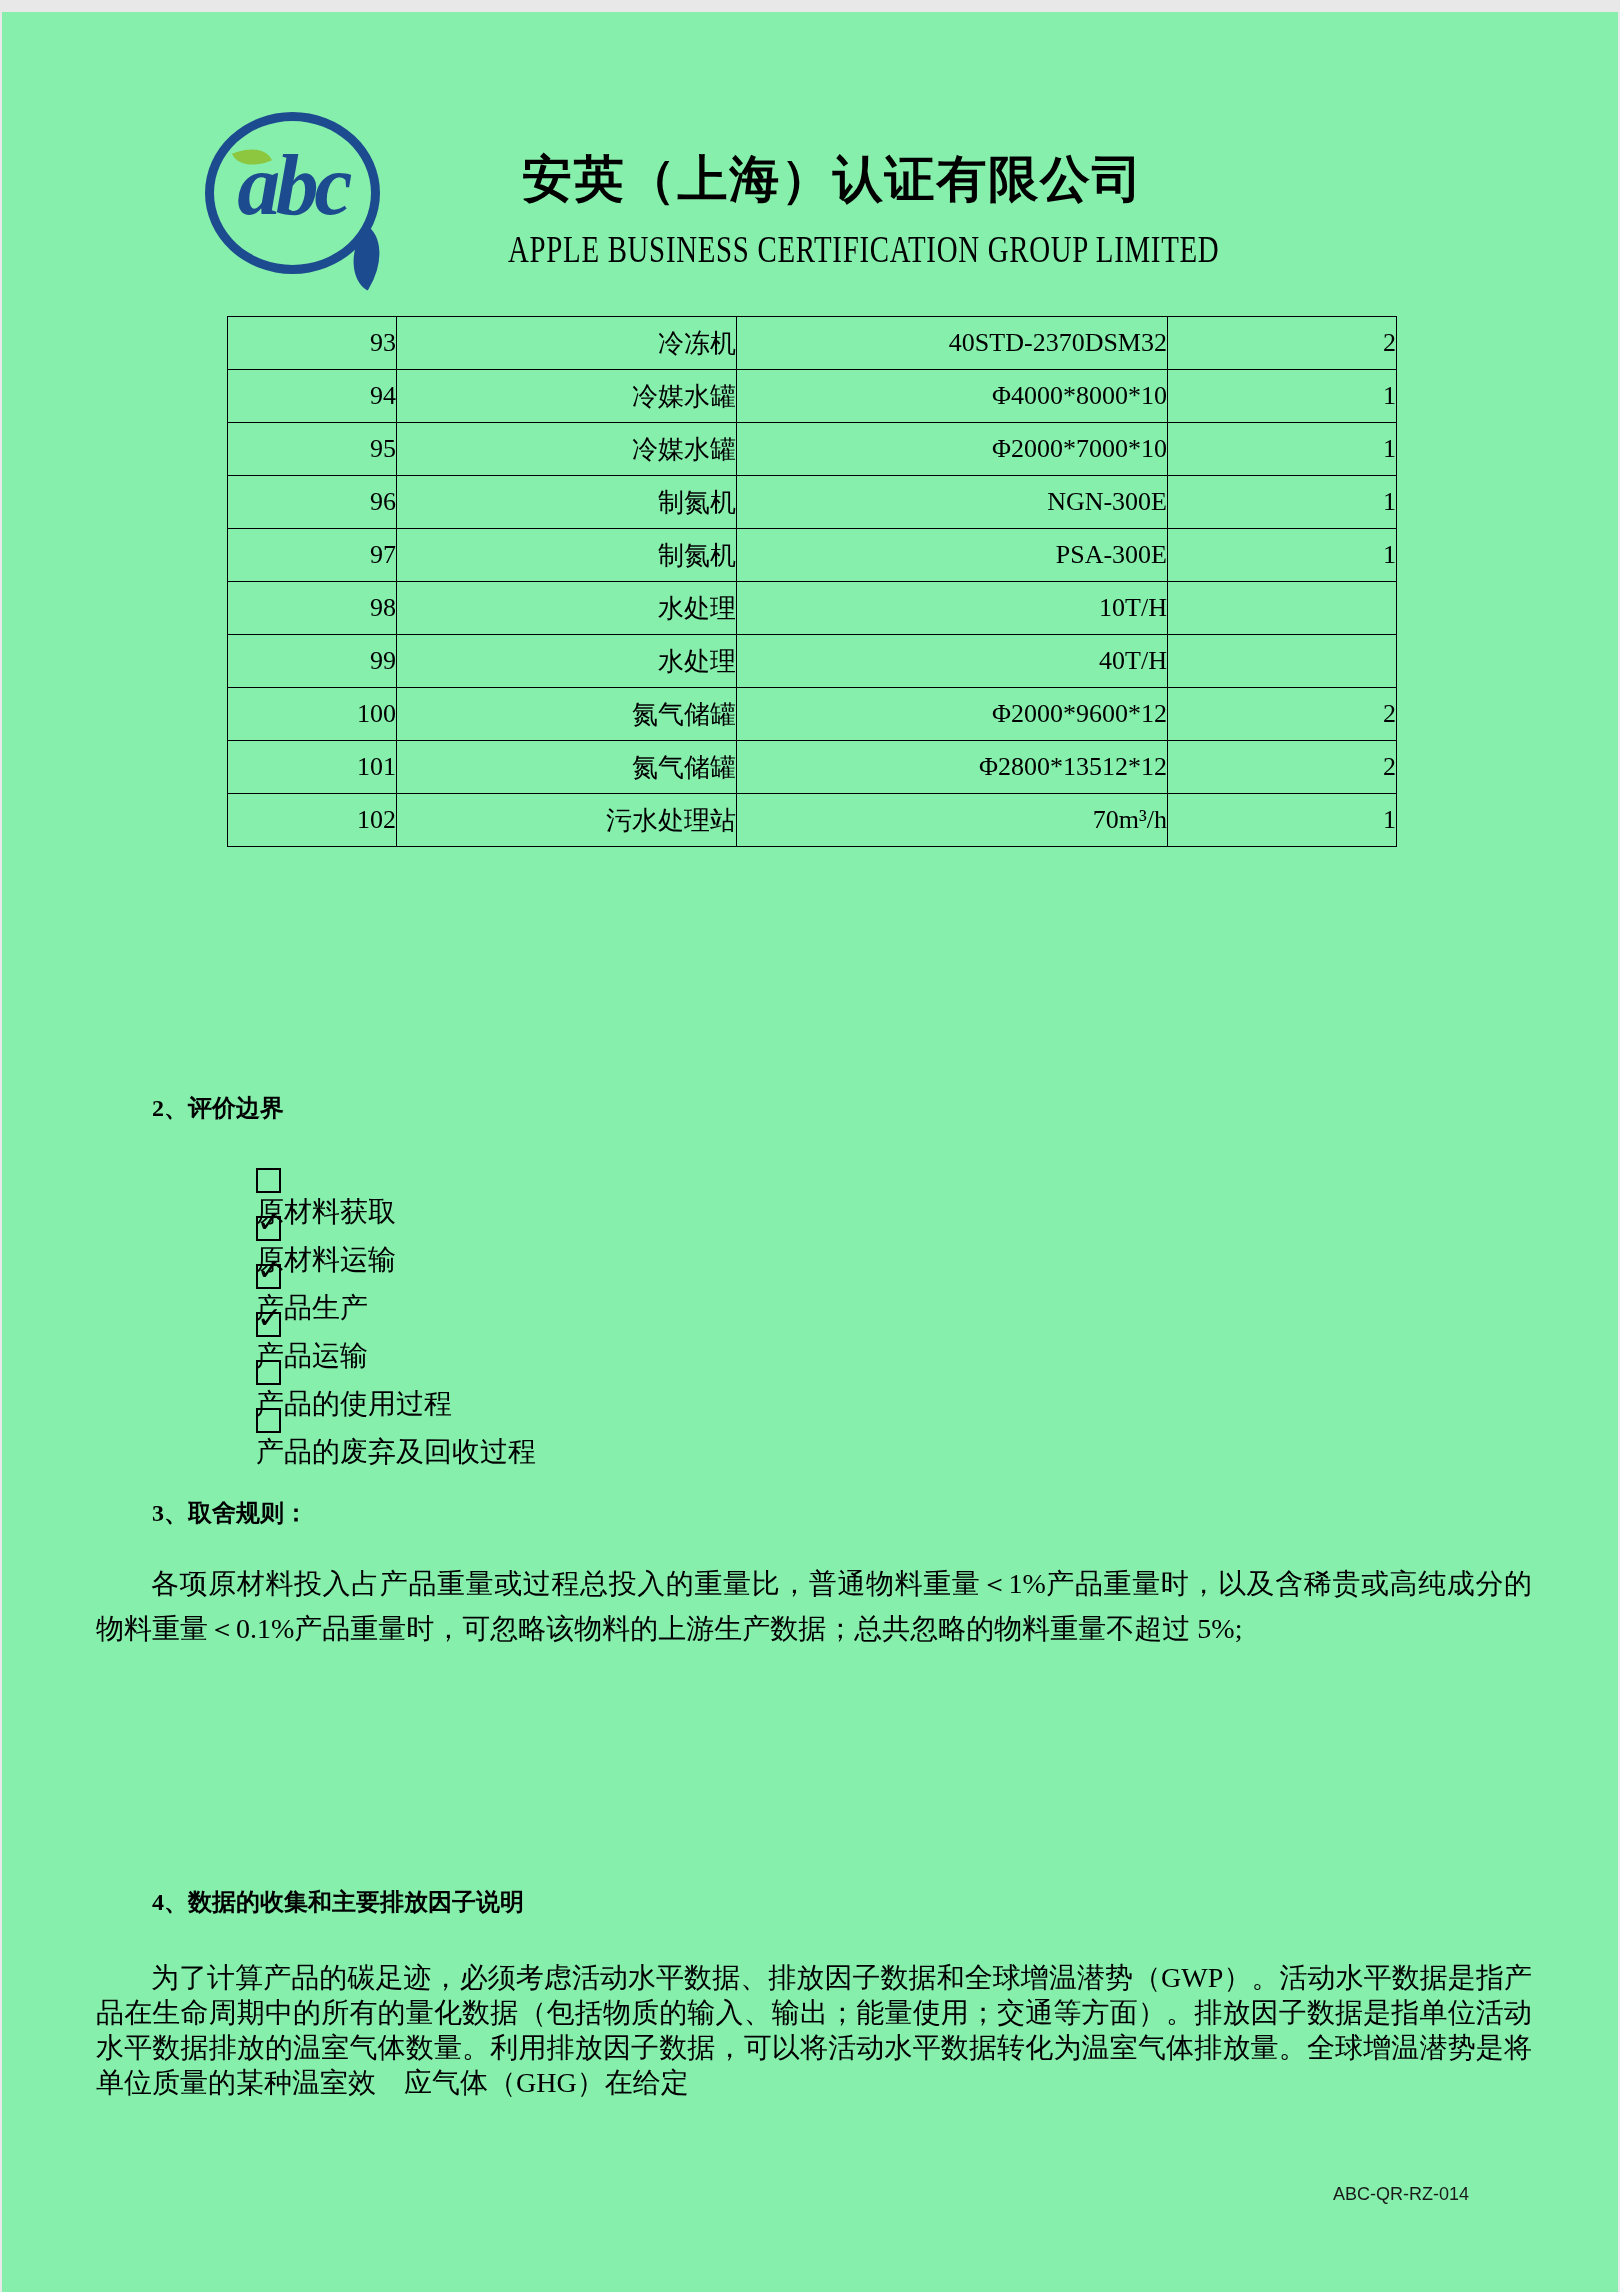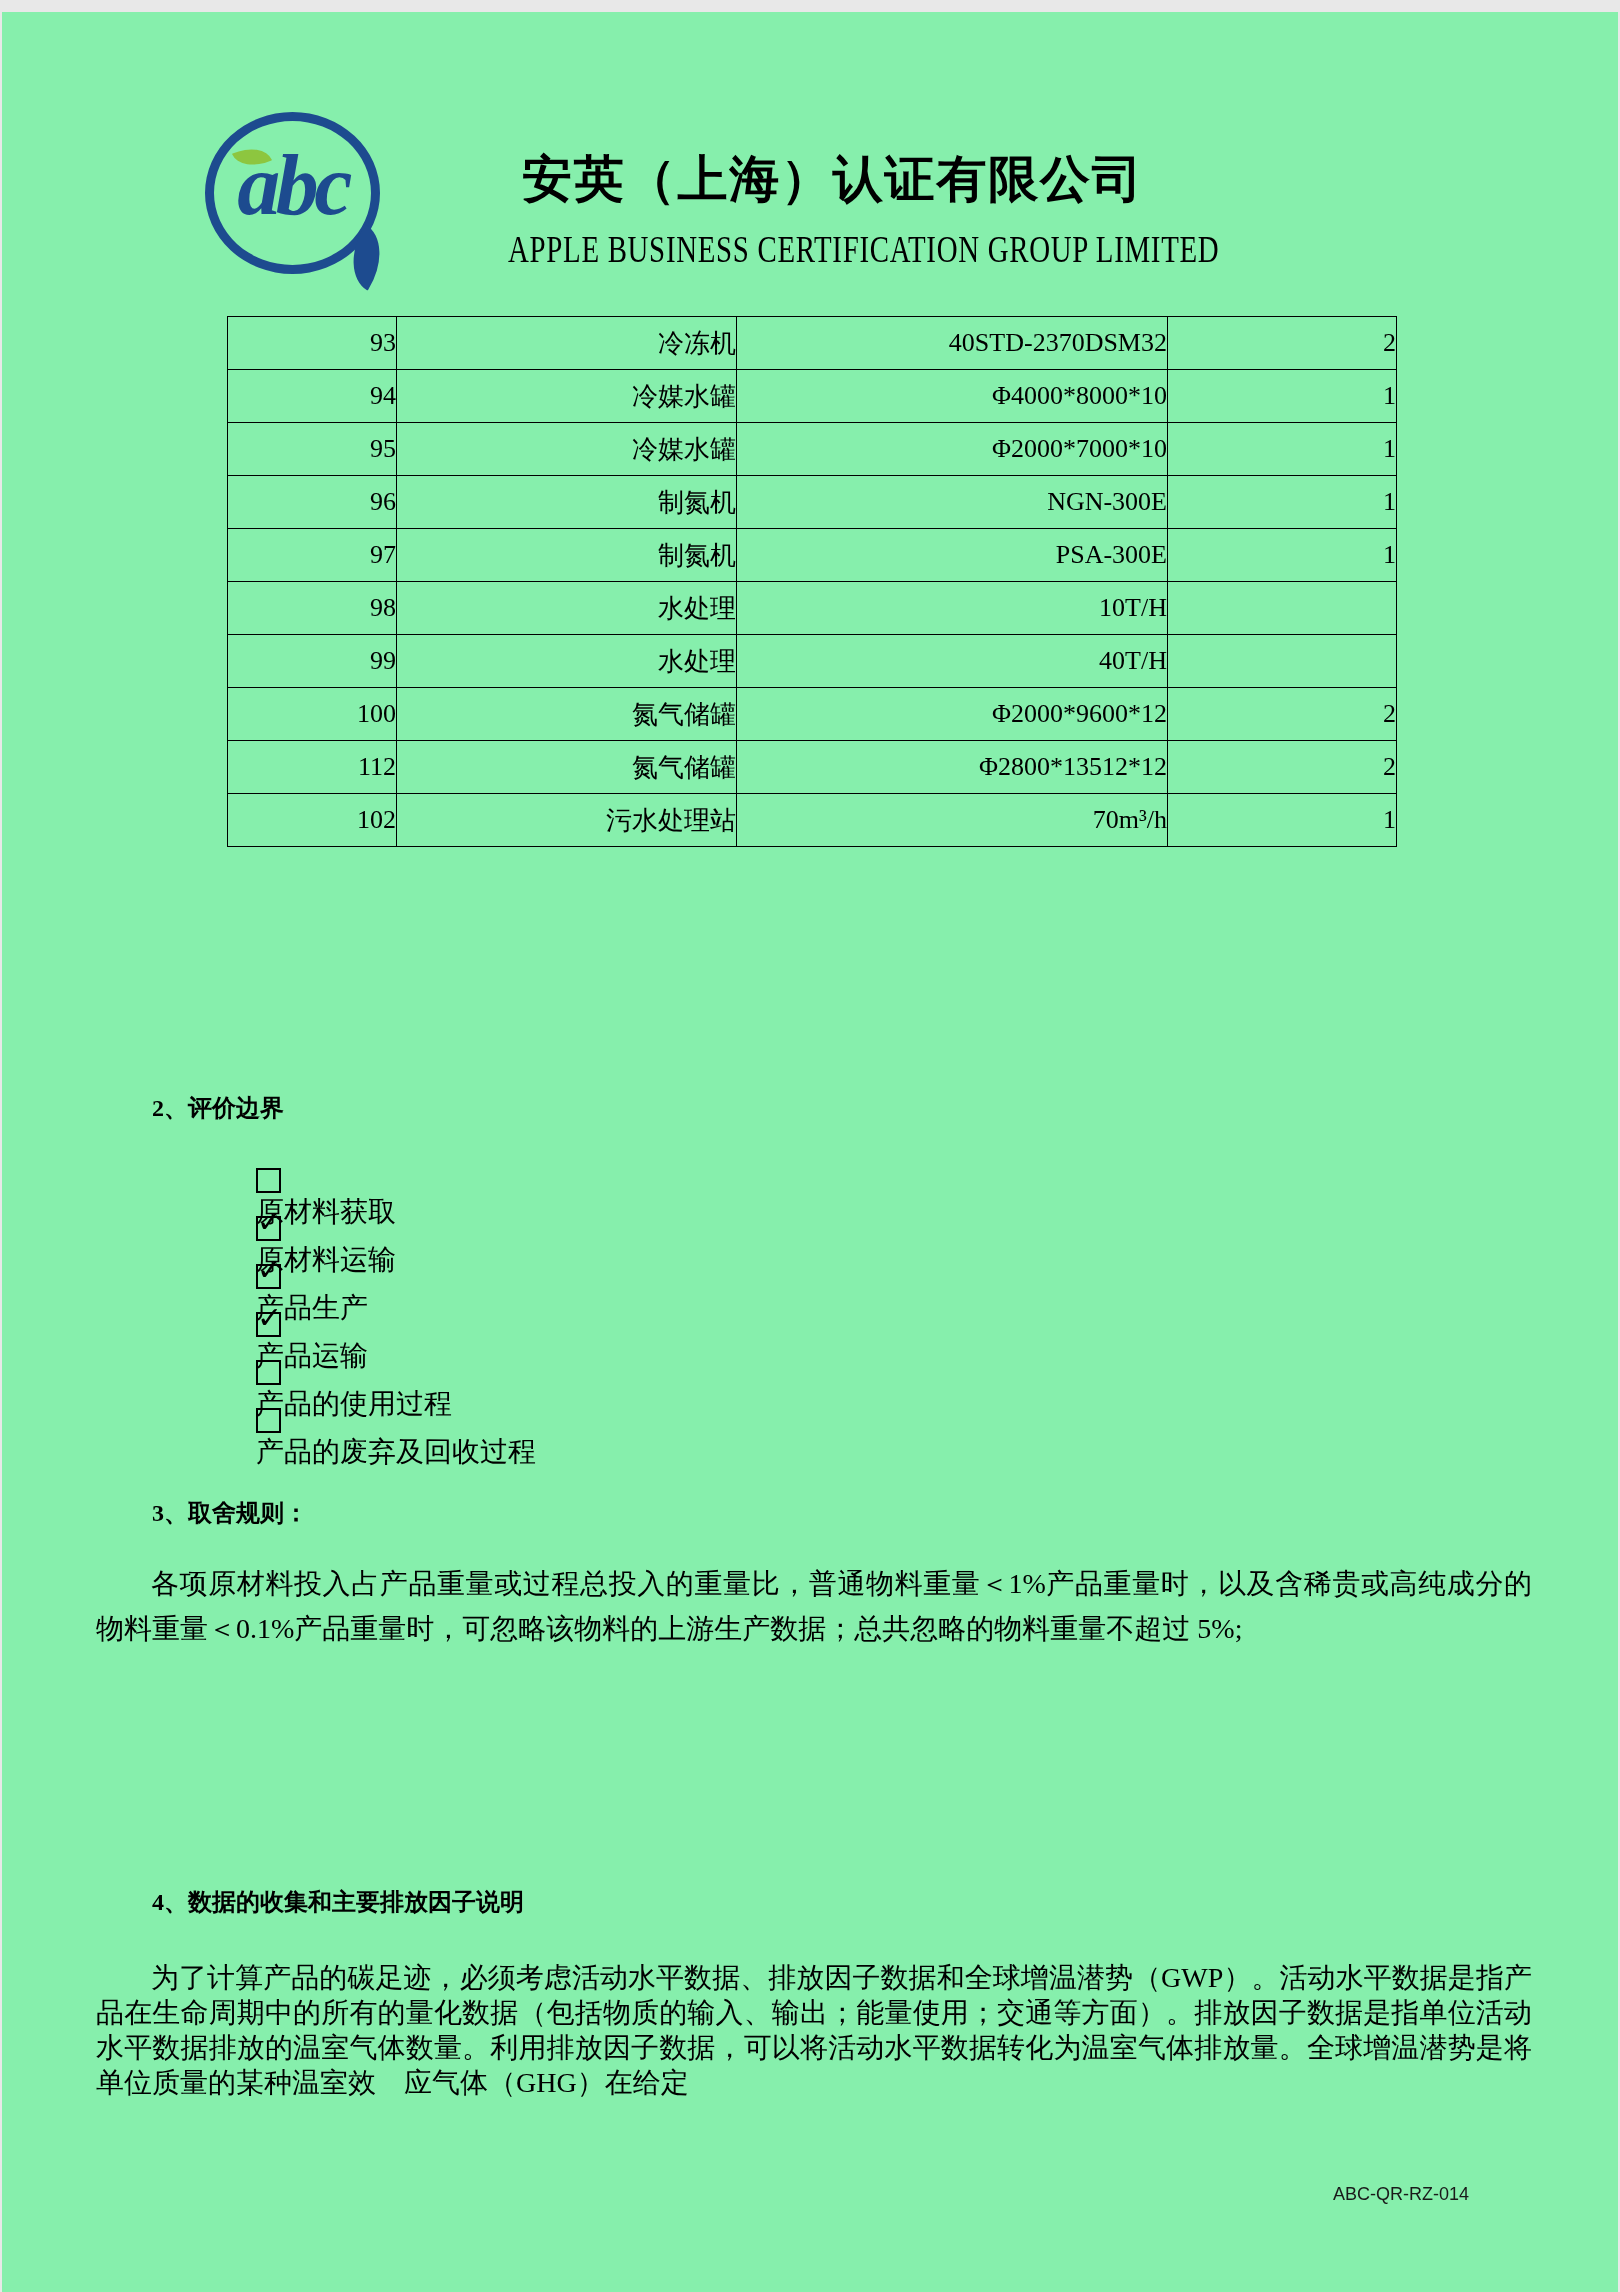--- a/index.html
+++ b/index.html
@@ -223,21 +223,21 @@
           <td>40T/H</td>
           <td></td>
         </tr>
         <tr>
           <td>100</td>
           <td>氮气储罐</td>
           <td>Φ2000*9600*12</td>
           <td>2</td>
         </tr>
         <tr>
-          <td>112</td>
+          <td>101</td>
           <td>氮气储罐</td>
           <td>Φ2800*13512*12</td>
           <td>2</td>
         </tr>
         <tr>
           <td>102</td>
           <td>污水处理站</td>
           <td>70m³/h</td>
           <td>1</td>
         </tr>

